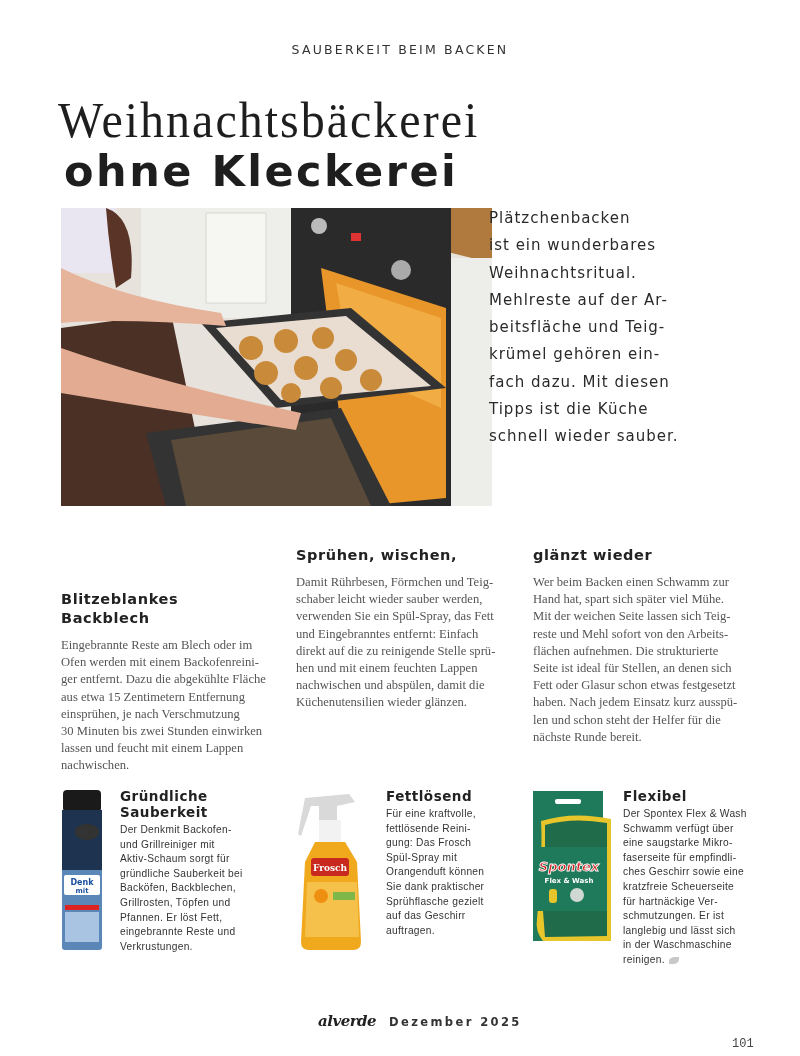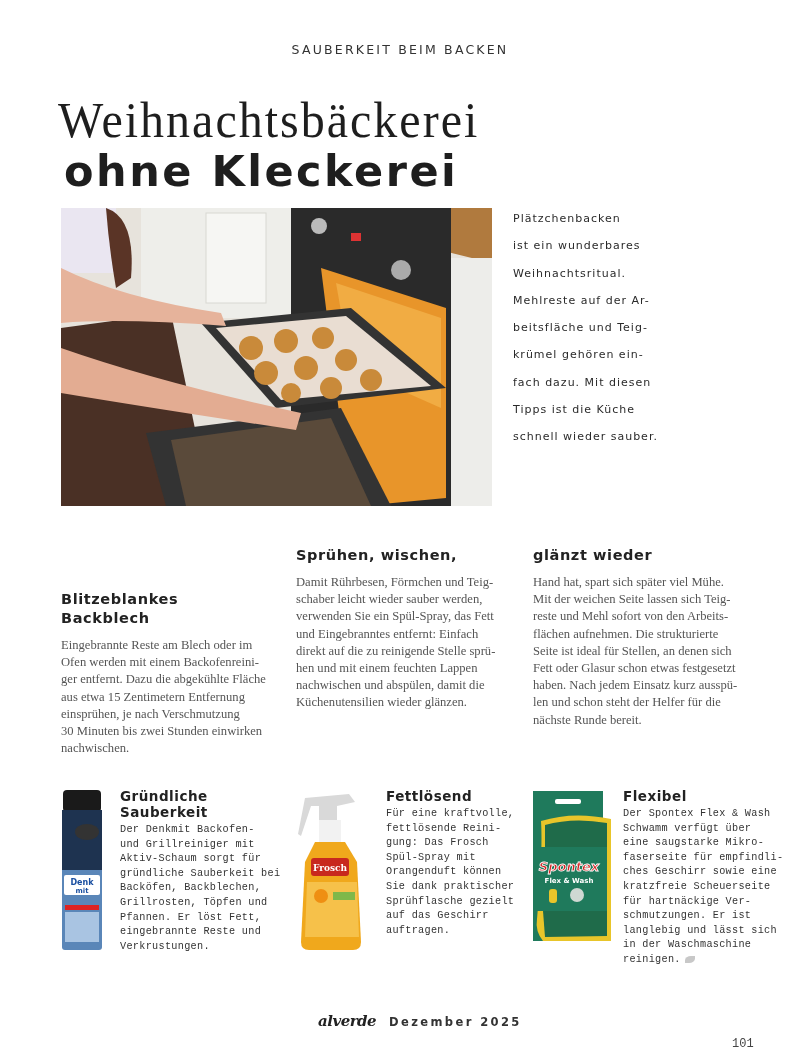--- a/index.html
+++ b/index.html
@@ -4,32 +4,32 @@
 <style>
   html, body { margin:0; padding:0; background:#fff; }
   body { width:800px; height:1056px; position:relative; overflow:hidden; color:#222; }
   .kicker { position:absolute; top:42px; left:0; width:800px; text-align:center;
     font-family:"DejaVu Sans", sans-serif; font-size:12.5px; letter-spacing:2.2px; color:#333; }
   .title1 { position:absolute; top:96px; left:58px; font-family:"Liberation Serif", serif;
     font-size:48px; letter-spacing:2px; color:#1e1e1e; line-height:1; transform:scaleY(1.05); }
   .title2 { position:absolute; top:150px; left:64px; font-family:"DejaVu Sans", sans-serif;
     font-weight:bold; font-size:43px; letter-spacing:2.5px; color:#1e1e1e; line-height:1; }
   .photo { position:absolute; top:208px; left:61px; width:431px; height:298px; overflow:hidden; background:#d9d4cc; }
-  .intro { position:absolute; top:205px; left:513px; width:230px; font-family:"DejaVu Sans", sans-serif;
-    font-size:11px; line-height:27.3px; letter-spacing:1px; color:#2a2a2a; }
+  .intro { position:absolute; top:205px; left:489px; width:230px; font-family:"DejaVu Sans", sans-serif;
+    font-size:15px; line-height:27.3px; letter-spacing:1px; color:#2a2a2a; }
   .intro div { white-space:nowrap; }
   .col { position:absolute; top:546px; width:228px; }
   .col h2 { margin:0 0 9px 0; font-family:"DejaVu Sans", sans-serif; font-weight:bold; font-size:14.5px;
     line-height:19px; letter-spacing:0.6px; color:#222; }
   .col .body { font-family:"Liberation Serif", serif; font-size:12.6px; line-height:17.2px; color:#555; }
   .col .body div { white-space:nowrap; }
   .prod { position:absolute; top:788px; }
   .prod h3 { margin:0 0 3px 0; font-family:"DejaVu Sans", sans-serif; font-weight:bold; font-size:13.5px;
     line-height:16px; letter-spacing:0.5px; color:#222; }
-  .prod .body { font-family:Liberation Mono, monospace; font-size:10.2px; line-height:14.6px;
+  .prod .body { font-family:Liberation Sans, sans-serif; font-size:10.2px; line-height:14.6px;
     letter-spacing:0.3px; color:#333; }
   .prod .body div { white-space:nowrap; }
   .pimg { position:absolute; }
   .footer-brand { position:absolute; top:1012px; left:318px; font-family:"DejaVu Serif", serif; font-style:italic;
     font-weight:bold; font-size:15px; color:#222; letter-spacing:-0.5px; }
   .footer-date { position:absolute; top:1015px; left:389px; font-family:"DejaVu Sans", sans-serif;
     font-weight:bold; font-size:11.5px; letter-spacing:2.4px; color:#333; }
   .pagenum { position:absolute; top:1013px; left:732px; font-family:Liberation Mono, monospace; font-size:12px; color:#444;margin-top:24px; }
   .leaf { display:inline-block; width:10px; height:7px; background:#c8c8c8; border-radius:60% 0 60% 0; margin-left:4px; vertical-align:middle; }
 </style>
@@ -102,20 +102,21 @@
     <div>Blitzeblankes</div>
     <div>Backblech</div>
   </h2>
   <div class="body">
     <div>Eingebrannte Reste am Blech oder im</div>
     <div>Ofen werden mit einem Backofenreini-</div>
     <div>ger entfernt. Dazu die abgekühlte Fläche</div>
     <div>aus etwa 15 Zentimetern Entfernung</div>
     <div>einsprühen, je nach Verschmutzung</div>
     <div>30 Minuten bis zwei Stunden einwirken</div>
+    <div>lassen und feucht mit einem Lappen</div>
     <div>nachwischen.</div>
   </div>
 </div>
 
 <div class="col" style="left:296px;">
   <h2>
     <div>Sprühen, wischen,</div>
   </h2>
   <div class="body">
     <div>Damit Rührbesen, Förmchen und Teig-</div>
@@ -127,20 +128,21 @@
     <div>nachwischen und abspülen, damit die</div>
     <div>Küchenutensilien wieder glänzen.</div>
   </div>
 </div>
 
 <div class="col" style="left:533px;">
   <h2>
     <div>glänzt wieder</div>
   </h2>
   <div class="body">
+    <div>Wer beim Backen einen Schwamm zur</div>
     <div>Hand hat, spart sich später viel Mühe.</div>
     <div>Mit der weichen Seite lassen sich Teig-</div>
     <div>reste und Mehl sofort von den Arbeits-</div>
     <div>flächen aufnehmen. Die strukturierte</div>
     <div>Seite ist ideal für Stellen, an denen sich</div>
     <div>Fett oder Glasur schon etwas festgesetzt</div>
     <div>haben. Nach jedem Einsatz kurz ausspü-</div>
     <div>len und schon steht der Helfer für die</div>
     <div>nächste Runde bereit.</div>
   </div>

